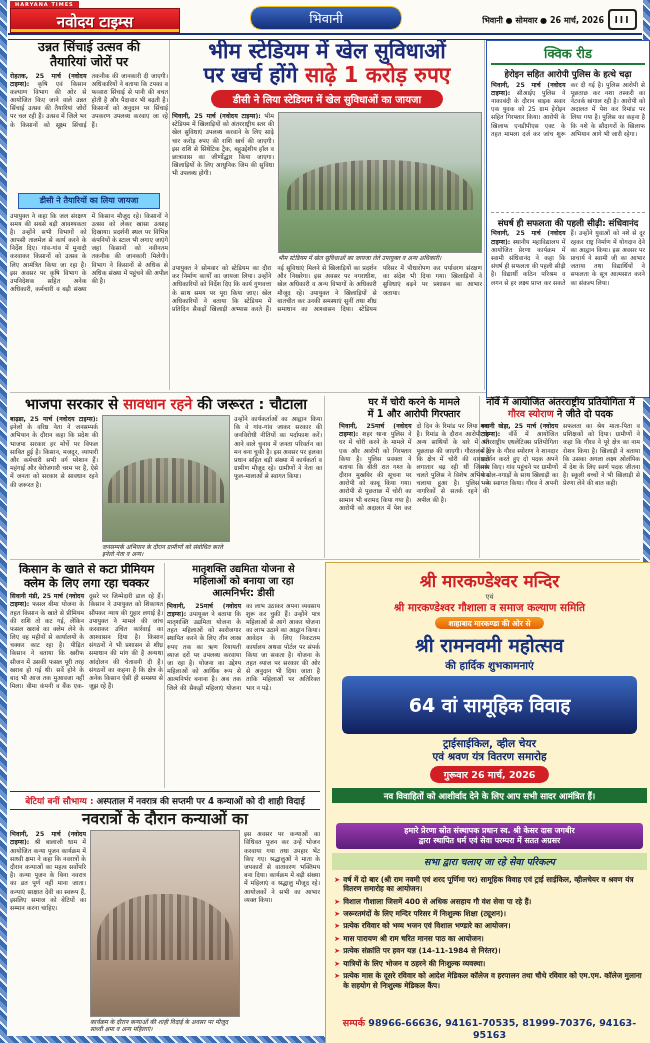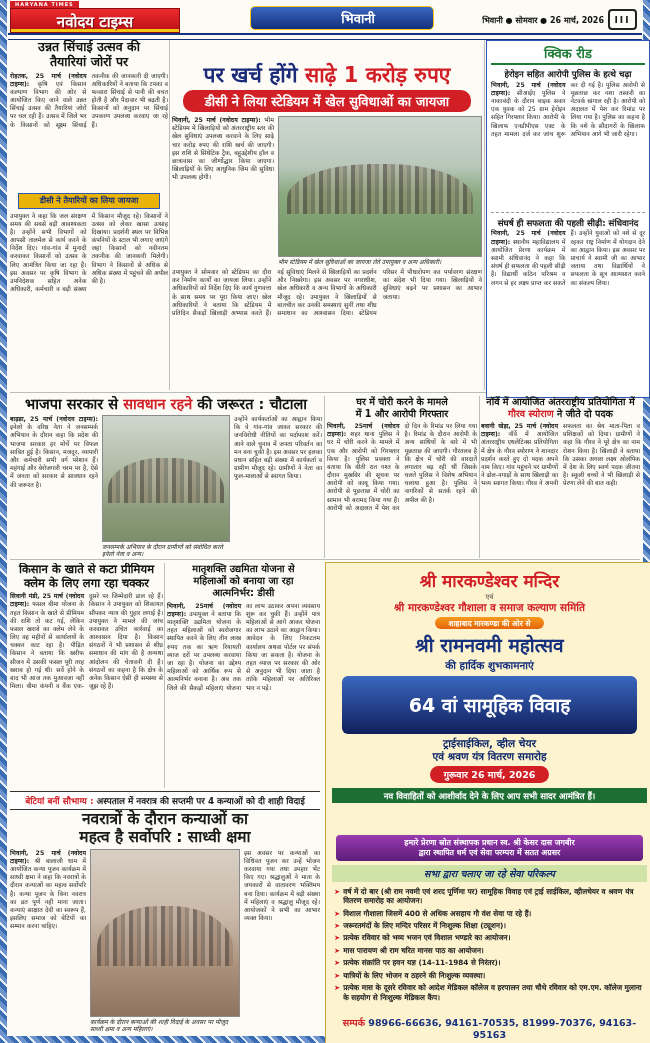--- a/index.html
+++ b/index.html
@@ -11,22 +11,22 @@
   .frame.bottom{left:0;bottom:0;width:100%;height:7px;}
 
   
   .top-label{position:absolute;left:10px;top:1px;background:#d21f26;color:#fff;font-size:5px;
              line-height:7px;padding:0 5px;font-weight:bold;letter-spacing:1px;}
   .masthead{position:absolute;left:10px;top:8px;width:168px;height:23px;
             background:linear-gradient(180deg,#ef2b2d,#b80f16);border:1px solid #8c0d13;
             box-shadow:inset 0 -3px 0 #f9c513;color:#fff;display:flex;align-items:center;justify-content:center;
             font-size:15px;font-weight:bold;text-shadow:1px 1px 0 #7a0a0f;}
   .edition-ribbon{position:absolute;left:250px;top:6px;width:150px;height:22px;
-            background:linear-gradient(180deg,#3a67c0,#15307c);border:1px solid #f9c513;border-radius:5px;
-            color:#fff;font-weight:bold;font-size:13px;display:flex;align-items:center;justify-content:center;padding-left:32px;}
+            background:linear-gradient(180deg,#3a67c0,#15307c);border:1px solid #f9c513;border-radius:11px;
+            color:#fff;font-weight:normal;font-size:13px;display:flex;align-items:center;justify-content:center;}
   .date-line{position:absolute;right:46px;top:14px;font-size:8px;font-weight:bold;color:#111;}
   .page-badge{position:absolute;right:13px;top:9px;width:25px;height:17px;border:2px solid #222;border-radius:4px;
             font-size:9px;font-weight:bold;display:flex;align-items:center;justify-content:center;letter-spacing:2px;}
   .header-rule{position:absolute;left:8px;right:8px;top:33px;height:4px;
             border-top:2px solid #15307c;border-bottom:1px solid #15307c;}
 
   
   .art{position:absolute;overflow:hidden;display:flex;flex-direction:column;}
   .hl-lg{font-size:21px;font-weight:bold;color:#1b2a78;text-align:center;line-height:1.12;}
   .hl-lg .red{color:#d21f26;}
@@ -44,35 +44,35 @@
      rgba(90,80,70,.48) 8px 12px,rgba(175,155,135,.35) 12px 16px);
      border-radius:45% 45% 0 0/70% 70% 0 0;}
   .photo-field{background:linear-gradient(180deg,#cdd6cf 0%,#b9c8bb 35%,#8aa97f 55%,#6f9360 100%);}
   .photo-crowd{background:linear-gradient(180deg,#cfd8ce 0%,#aebaa4 45%,#8d9c7c 75%,#7c8f6c 100%);}
   .photo-group{background:linear-gradient(180deg,#d8cfc4 0%,#c9b8a8 40%,#a98f7a 72%,#8d7460 100%);}
 
   .vsep{position:absolute;width:0;border-left:1px solid #bcbcbc;}
   .hsep{position:absolute;height:0;border-top:1px solid #bcbcbc;}
 
   
-  .subhead-pill{margin:3px auto 2px;background:#d21f26;color:#fff;font-size:13px;font-weight:bold;
+  .subhead-pill{margin:3px auto 2px;background:#d21f26;color:#fff;font-size:10px;font-weight:bold;
      padding:2px 22px;border-radius:10px;width:max-content;max-width:98%;text-align:center;}
   .lead-mid{display:flex;gap:4px;margin-top:2px;height:150px;}
   .lead-text{width:102px;flex:none;}
   .lead-photo-wrap{flex:1;display:flex;flex-direction:column;}
   .lead-photo{flex:1;}
 
   
   .qr{border:1.5px solid #2b57b0;padding:3px 4px;background:#fff;}
   .qr-title{color:#1d7a34;font-weight:bold;font-size:13px;text-align:center;
       border-bottom:2px solid #1d7a34;padding-bottom:1px;margin-bottom:2px;}
   .qr-hl{font-size:8.6px;font-weight:bold;text-align:center;line-height:1.25;margin:2px 0 1px;}
   .qr-div{border-top:1px dashed #999;margin:3px 0;}
 
-  .inset-box{border:1px solid #2b57b0;background:#eab308;margin:3px 8px;padding:2px;
+  .inset-box{border:1px solid #2b57b0;background:#7dd3fc;margin:3px 8px;padding:2px;
       text-align:center;color:#15307c;font-weight:bold;font-size:8px;line-height:1.25;}
 
   .row-photo{display:flex;gap:4px;flex:1;overflow:hidden;}
   .row-col{flex:1;}
   .mid-photo-wrap{width:128px;flex:none;display:flex;flex-direction:column;}
   .mid-photo{flex:1;}
 
   
   .strip{position:absolute;display:flex;align-items:center;justify-content:center;gap:3px;
       border-top:1.5px solid #333;border-bottom:1.5px solid #333;font-size:8.8px;font-weight:bold;background:#fff;}
@@ -90,21 +90,21 @@
       color:#fff;font-size:7.5px;font-weight:bold;padding:1px 14px;border-radius:8px;margin:3px 0 2px;}
   .ad-festival{font-size:19px;font-weight:bold;color:#15307c;margin-top:1px;}
   .ad-wishes{font-size:10.5px;font-weight:bold;color:#15307c;}
   .ad-event{background:linear-gradient(180deg,#3a67c0,#101f5c);color:#fff;font-size:19px;font-weight:bold;
       border-radius:6px;padding:16px 4px;margin:4px 10px 3px;}
   .ad-event2{font-size:10.5px;font-weight:bold;color:#0f2a6b;line-height:1.25;}
   .ad-date{display:inline-block;align-self:center;background:#d21f26;color:#fff;font-size:9.5px;
       font-weight:bold;padding:2px 14px;border-radius:9px;margin:3px 0 2px;}
   .ad-invite{background:#1d6e33;color:#fff;font-size:8.5px;font-weight:bold;padding:2px;margin:3px 0 20px;}
   .ad-founder{background:linear-gradient(180deg,#9a3bb0,#5c1d7a);color:#fff;font-size:7.8px;font-weight:bold;
-      padding:3px 4px;border-radius:4px;margin:12px 4px 2px;line-height:1.3;}
+      padding:3px 4px;border-radius:4px;margin:0 4px 2px;line-height:1.3;}
   .ad-services-title{background:#cfe3a8;color:#0f2a6b;font-size:9.5px;font-weight:bold;padding:2px;margin:2px 0;font-style:italic;}
   .ad-services{text-align:left;padding:0 2px;flex:1;overflow:hidden;}
   .ad-service{font-size:7.3px;color:#222;line-height:1.35;margin:2.5px 0;font-weight:bold;display:flex;gap:3px;}
   .ad-service .arrow{color:#d21f26;flex:none;}
   .ad-contact{margin-top:2px;font-size:9.5px;font-weight:bold;}
   .ad-contact .label{color:#d21f26;}
   .ad-contact .nums{color:#15307c;}
 </style>
 </head>
 <body>
@@ -138,21 +138,21 @@
     <div class="body-txt cols2" style="height:118px;">
       <b>रोहतक, 25 मार्च (नवोदय टाइम्स):</b>
       <span>कृषि एवं किसान कल्याण विभाग की ओर से आयोजित किए जाने वाले उन्नत सिंचाई उत्सव की तैयारियां जोरों पर चल रही हैं। उत्सव में जिले भर के किसानों को सूक्ष्म सिंचाई तकनीक की जानकारी दी जाएगी। अधिकारियों ने बताया कि टपका व फव्वारा सिंचाई से पानी की बचत होती है और पैदावार भी बढ़ती है। किसानों को अनुदान पर सिंचाई उपकरण उपलब्ध करवाए जा रहे हैं।</span>
     </div>
     <div class="inset-box">डीसी ने तैयारियों का लिया जायजा</div>
     <div class="body-txt cols2 grow">उपायुक्त ने कहा कि जल संरक्षण समय की सबसे बड़ी आवश्यकता है। उन्होंने सभी विभागों को आपसी तालमेल से कार्य करने के निर्देश दिए। गांव-गांव में मुनादी करवाकर किसानों को उत्सव के लिए आमंत्रित किया जा रहा है। इस अवसर पर कृषि विभाग के उपनिदेशक सहित अनेक अधिकारी, कर्मचारी व बड़ी संख्या में किसान मौजूद रहे। किसानों ने उत्सव को लेकर खासा उत्साह दिखाया। प्रदर्शनी स्थल पर विभिन्न कंपनियों के स्टाल भी लगाए जाएंगे जहां किसानों को नवीनतम तकनीक की जानकारी मिलेगी। विभाग ने किसानों से अधिक से अधिक संख्या में पहुंचने की अपील की है।</div>
   </div>
 
   <div class="art" id="art-lead" style="left:172px;top:40px;width:310px;height:350px;">
     <div class="hl-lg">
-      <br>
+      <span>भीम स्टेडियम में खेल सुविधाओं</span><br>
       <span>पर खर्च होंगे </span><span class="red">साढ़े 1 करोड़ रुपए</span>
     </div>
     <div class="subhead-pill">डीसी ने लिया स्टेडियम में खेल सुविधाओं का जायजा</div>
     <div class="lead-mid">
       <div class="body-txt lead-text">
         <b>भिवानी, 25 मार्च (नवोदय टाइम्स):</b>
         <span>भीम स्टेडियम में खिलाड़ियों को अंतरराष्ट्रीय स्तर की खेल सुविधाएं उपलब्ध करवाने के लिए साढ़े चार करोड़ रुपए की राशि खर्च की जाएगी। इस राशि से सिंथेटिक ट्रैक, बहुउद्देशीय हॉल व छात्रावास का जीर्णोद्धार किया जाएगा। खिलाड़ियों के लिए आधुनिक जिम की सुविधा भी उपलब्ध होगी।</span>
       </div>
       <div class="lead-photo-wrap">
         <div class="photo photo-field lead-photo"></div>
@@ -187,21 +187,21 @@
         <span>इनेलो के वरिष्ठ नेता ने जनसम्पर्क अभियान के दौरान कहा कि प्रदेश की भाजपा सरकार हर मोर्चे पर विफल साबित हुई है। किसान, मजदूर, व्यापारी और कर्मचारी सभी वर्ग परेशान हैं। महंगाई और बेरोजगारी चरम पर है, ऐसे में जनता को सरकार से सावधान रहने की जरूरत है।</span>
       </div>
       <div class="mid-photo-wrap">
         <div class="photo photo-crowd mid-photo"></div>
         <div class="caption">जनसम्पर्क अभियान के दौरान ग्रामीणों को संबोधित करते इनेलो नेता व अन्य।</div>
       </div>
       <div class="body-txt row-col">उन्होंने कार्यकर्ताओं का आह्वान किया कि वे गांव-गांव जाकर सरकार की जनविरोधी नीतियों का पर्दाफाश करें। आने वाले चुनाव में जनता परिवर्तन का मन बना चुकी है। इस अवसर पर हलका प्रधान सहित बड़ी संख्या में कार्यकर्ता व ग्रामीण मौजूद रहे। ग्रामीणों ने नेता का फूल-मालाओं से स्वागत किया।</div>
     </div>
   </div>
 
-  <div class="art" id="art-chori" style="left:327px;top:396px;width:150px;height:162px;">
+  <div class="art" id="art-chori" style="left:339px;top:396px;width:150px;height:162px;">
     <div class="hl-sm">
       <span>घर में चोरी करने के मामले</span><br>
       <span>में 1 और आरोपी गिरफ्तार</span>
     </div>
     <div class="body-txt cols2 grow">
       <b>भिवानी, 25मार्च (नवोदय टाइम्स):</b>
       <span>शहर थाना पुलिस ने घर में चोरी करने के मामले में एक और आरोपी को गिरफ्तार किया है। पुलिस प्रवक्ता ने बताया कि बीती रात गश्त के दौरान मुखबिर की सूचना पर आरोपी को काबू किया गया। आरोपी से पूछताछ में चोरी का सामान भी बरामद किया गया है। आरोपी को अदालत में पेश कर दो दिन के रिमांड पर लिया गया है। रिमांड के दौरान आरोपी के अन्य साथियों के बारे में भी पूछताछ की जाएगी। गौरतलब है कि क्षेत्र में चोरी की वारदातें लगातार बढ़ रही थीं जिसके चलते पुलिस ने विशेष अभियान चलाया हुआ है। पुलिस ने नागरिकों से सतर्क रहने की अपील की है।</span>
     </div>
   </div>
 
@@ -299,21 +299,20 @@
   </div>
 
   <div class="strip" style="left:10px;top:791px;width:310px;height:17px;">
     <span class="red-txt">बेटियां बनीं सौभाग्य :</span>
     <span>अस्पताल में नवरात्र की सप्तमी पर 4 कन्याओं को दी शाही विदाई</span>
   </div>
 
   <div class="art" id="art-navratra" style="left:10px;top:810px;width:310px;height:223px;">
     <div class="nv-hl">
       <span>नवरात्रों के दौरान कन्याओं का</span><br>
-      <span>महत्व है सर्वोपरि : साध्वी क्षमा</span>
     </div>
     <div class="row-photo">
       <div class="body-txt row-col">
         <b>भिवानी, 25 मार्च (नवोदय टाइम्स):</b>
         <span>श्री बालाजी धाम में आयोजित कन्या पूजन कार्यक्रम में साध्वी क्षमा ने कहा कि नवरात्रों के दौरान कन्याओं का महत्व सर्वोपरि है। कन्या पूजन के बिना नवरात्र का व्रत पूर्ण नहीं माना जाता। कन्याएं साक्षात देवी का स्वरूप हैं, इसलिए समाज को बेटियों का सम्मान करना चाहिए।</span>
       </div>
       <div class="nv-photo-wrap">
         <div class="photo photo-group mid-photo"></div>
         <div class="caption">कार्यक्रम के दौरान कन्याओं की शाही विदाई के अवसर पर मौजूद साध्वी क्षमा व अन्य महिलाएं।</div>
       </div>

